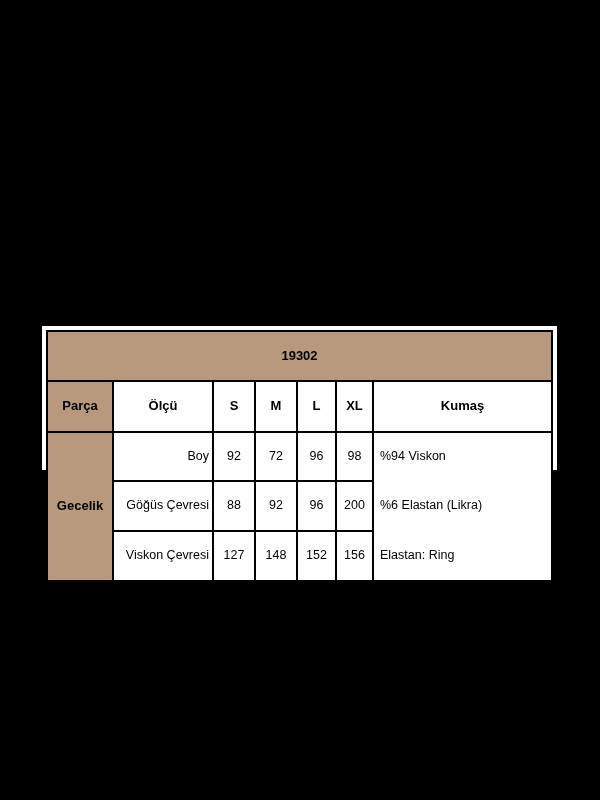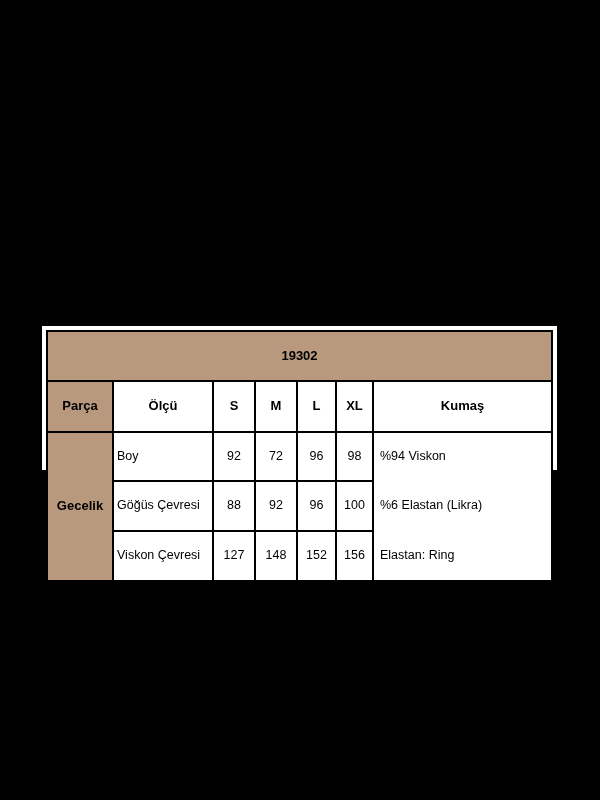--- a/index.html
+++ b/index.html
@@ -38,21 +38,21 @@
     font-size: 12.5px;
     line-height: 1.1;
     text-align: center;
     vertical-align: middle;
     background: #ffffff;
     overflow: hidden;
     white-space: nowrap;
   }
   table.size-chart td.tan { background: #b8997e; }
   table.size-chart td.bold { font-weight: bold; font-size: 13px; }
-  table.size-chart td.left { text-align: left; }
+  table.size-chart td.left { text-align: right; }
   tr.title-row { height: 26px; }
   tr.header-row { height: 23px; }
   tr.data-row { height: 27px; }
   .fabric-cell { padding: 0; }
   .fabric-inner {
     display: flex;
     flex-direction: column;
     justify-content: space-between;
     height: 100%;
     text-align: left;
@@ -101,21 +101,21 @@
               <div>%6 Elastan (Likra)</div>
               <div>Elastan: Ring</div>
             </div>
           </td>
         </tr>
         <tr class="data-row">
           <td class="left">Göğüs Çevresi</td>
           <td>88</td>
           <td>92</td>
           <td>96</td>
-          <td>100</td>
+          <td>200</td>
         </tr>
         <tr class="data-row">
           <td class="left">Viskon Çevresi</td>
           <td>127</td>
           <td>148</td>
           <td>152</td>
           <td>156</td>
         </tr>
       </tbody>
     </table>

